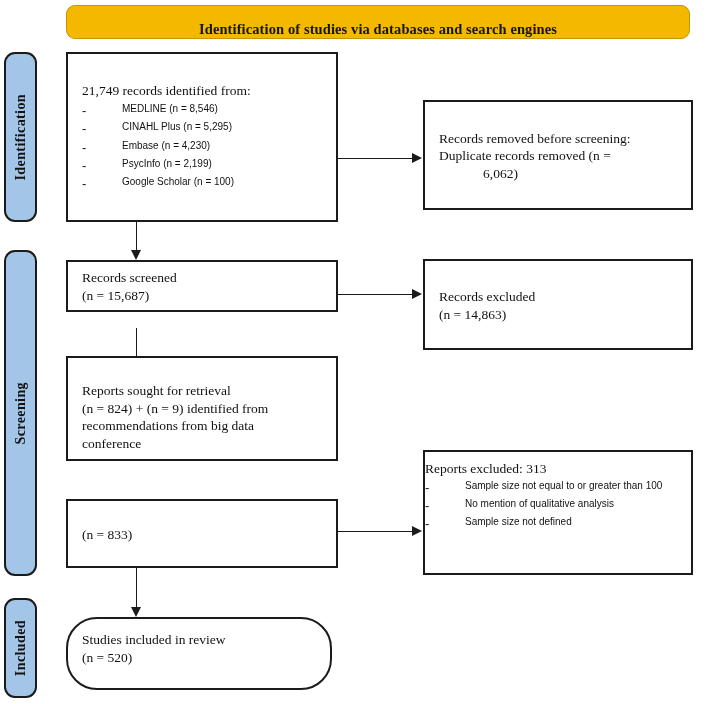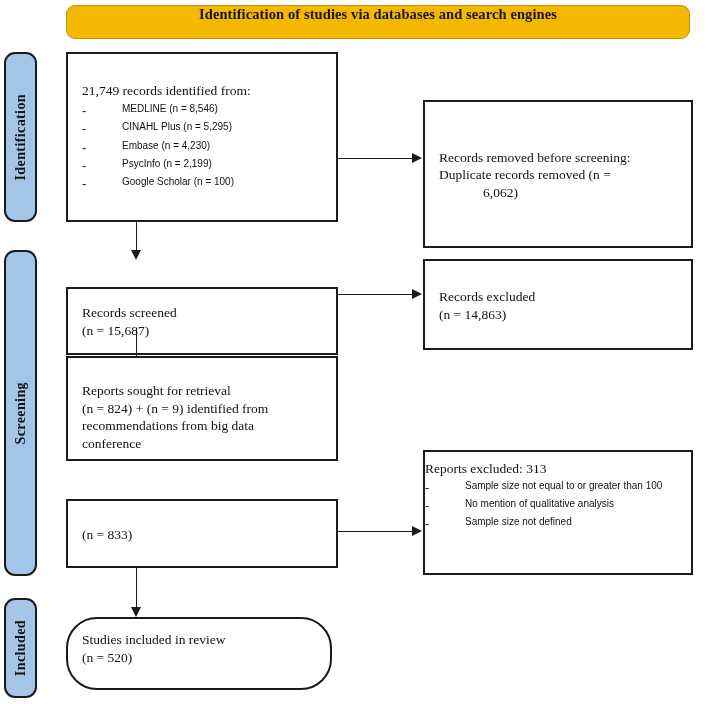--- a/index.html
+++ b/index.html
@@ -24,21 +24,21 @@
     height: 704px;
   }
 
   
   .banner {
     position: absolute;
     background: #F5B800;
     border: 1.5px solid #C89500;
     border-radius: 9px;
     display: flex;
-    align-items: flex-start;
+    align-items: flex-end;
     justify-content: center;
     text-align: center;
     font-family: "Liberation Serif", "DejaVu Serif", serif;
     font-weight: bold;
     font-size: 14.5px;
     color: #151515;
     letter-spacing: 0.1px;
     box-sizing: border-box;
   }
 
@@ -169,33 +169,33 @@
         <span class="dash">-</span>
         <span class="btext">PsycInfo (n = 2,199)</span>
       </li>
       <li>
         <span class="dash">-</span>
         <span class="btext">Google Scholar (n = 100)</span>
       </li>
     </ul>
   </div>
 
-  <div class="node vcenter" style="left:423px; top:100px; width:270px; height:148px; padding-left:14px;">
+  <div class="node vcenter" style="left:423px; top:100px; width:270px; height:110px; padding-left:14px;">
     <div class="line">Records removed before screening:</div>
     <div class="line">Duplicate records removed  (n =</div>
     <div class="line" style="padding-left:44px;">6,062)</div>
   </div>
 
   <div class="hline" style="left:338px; top:158px; width:74px;"></div>
   <div class="arrow-right" style="left:412px; top:153px;"></div>
 
   <div class="vline" style="left:136px; top:222px; height:28px;"></div>
   <div class="arrow-down" style="left:131px; top:250px;"></div>
 
-  <div class="node vcenter" style="left:66px; top:260px; width:272px; height:68px; padding-left:14px;margin-top:27px;">
+  <div class="node vcenter" style="left:66px; top:260px; width:272px; height:52px; padding-left:14px;">
     <div class="line">Records screened</div>
     <div class="line">(n = 15,687)</div>
   </div>
 
   <div class="node vcenter" style="left:423px; top:259px; width:270px; height:91px; padding-left:14px;">
     <div class="line">Records excluded</div>
     <div class="line">(n = 14,863)</div>
   </div>
 
   <div class="hline" style="left:338px; top:294px; width:74px;"></div>

